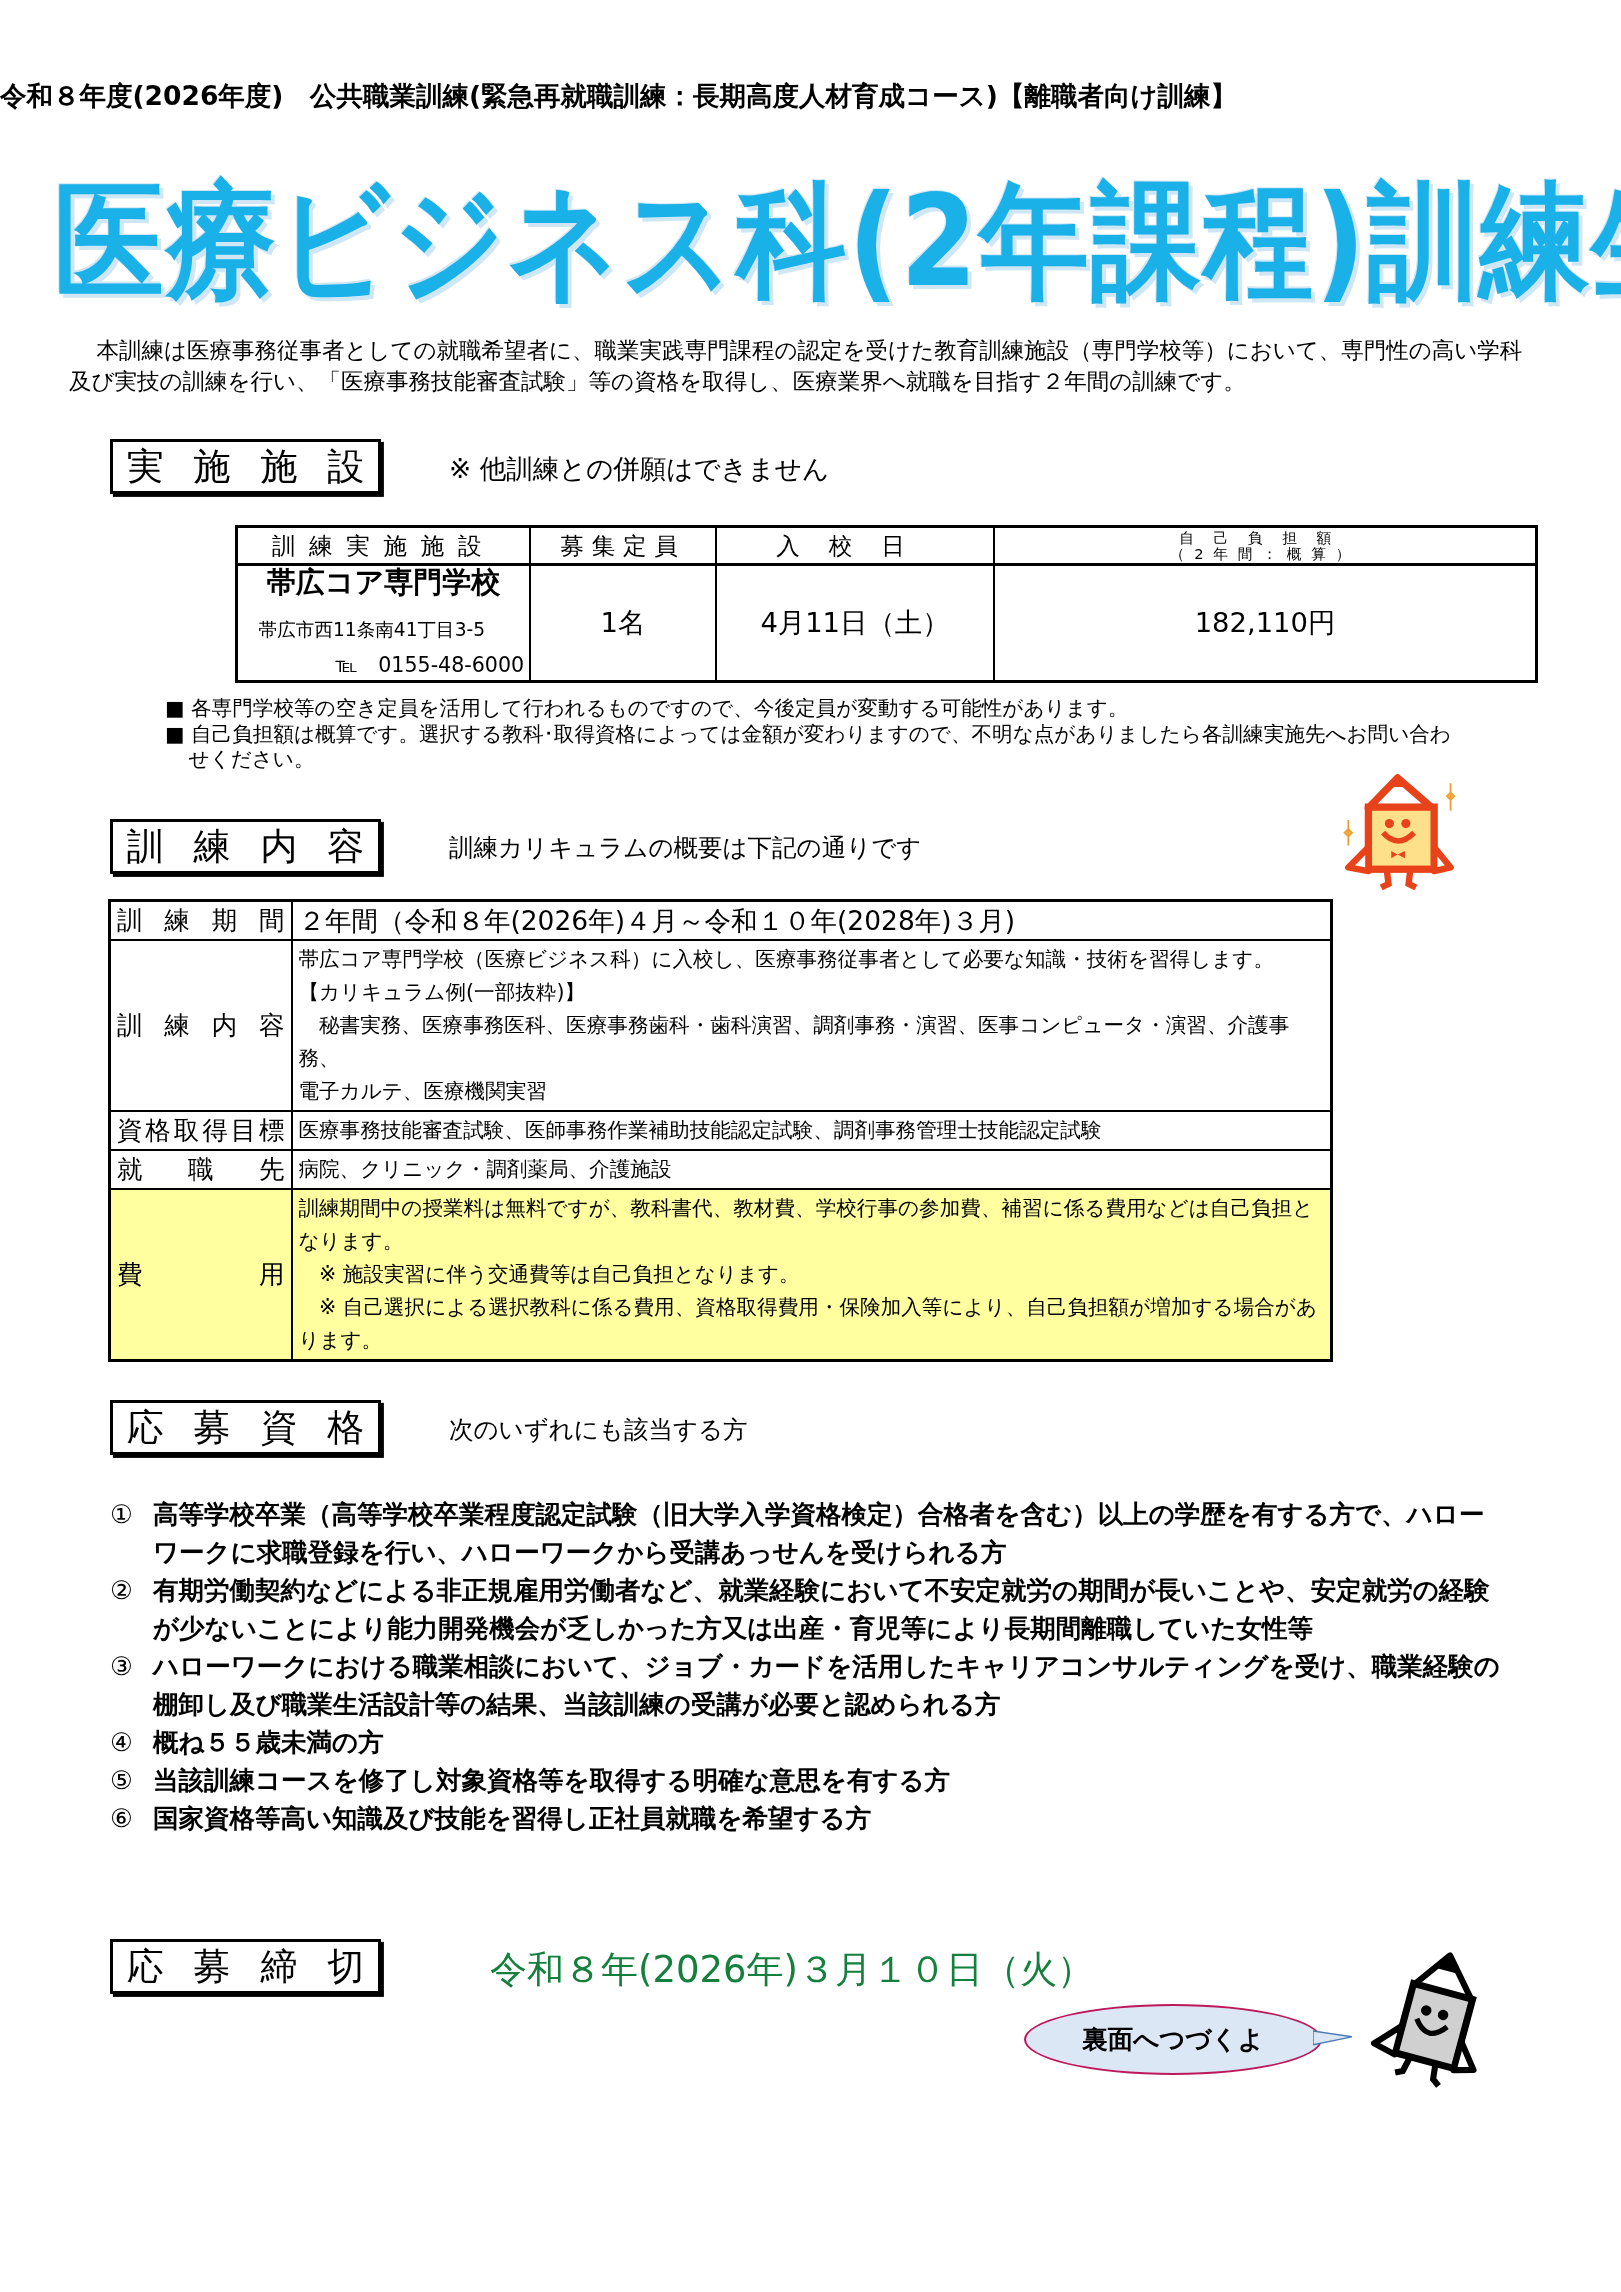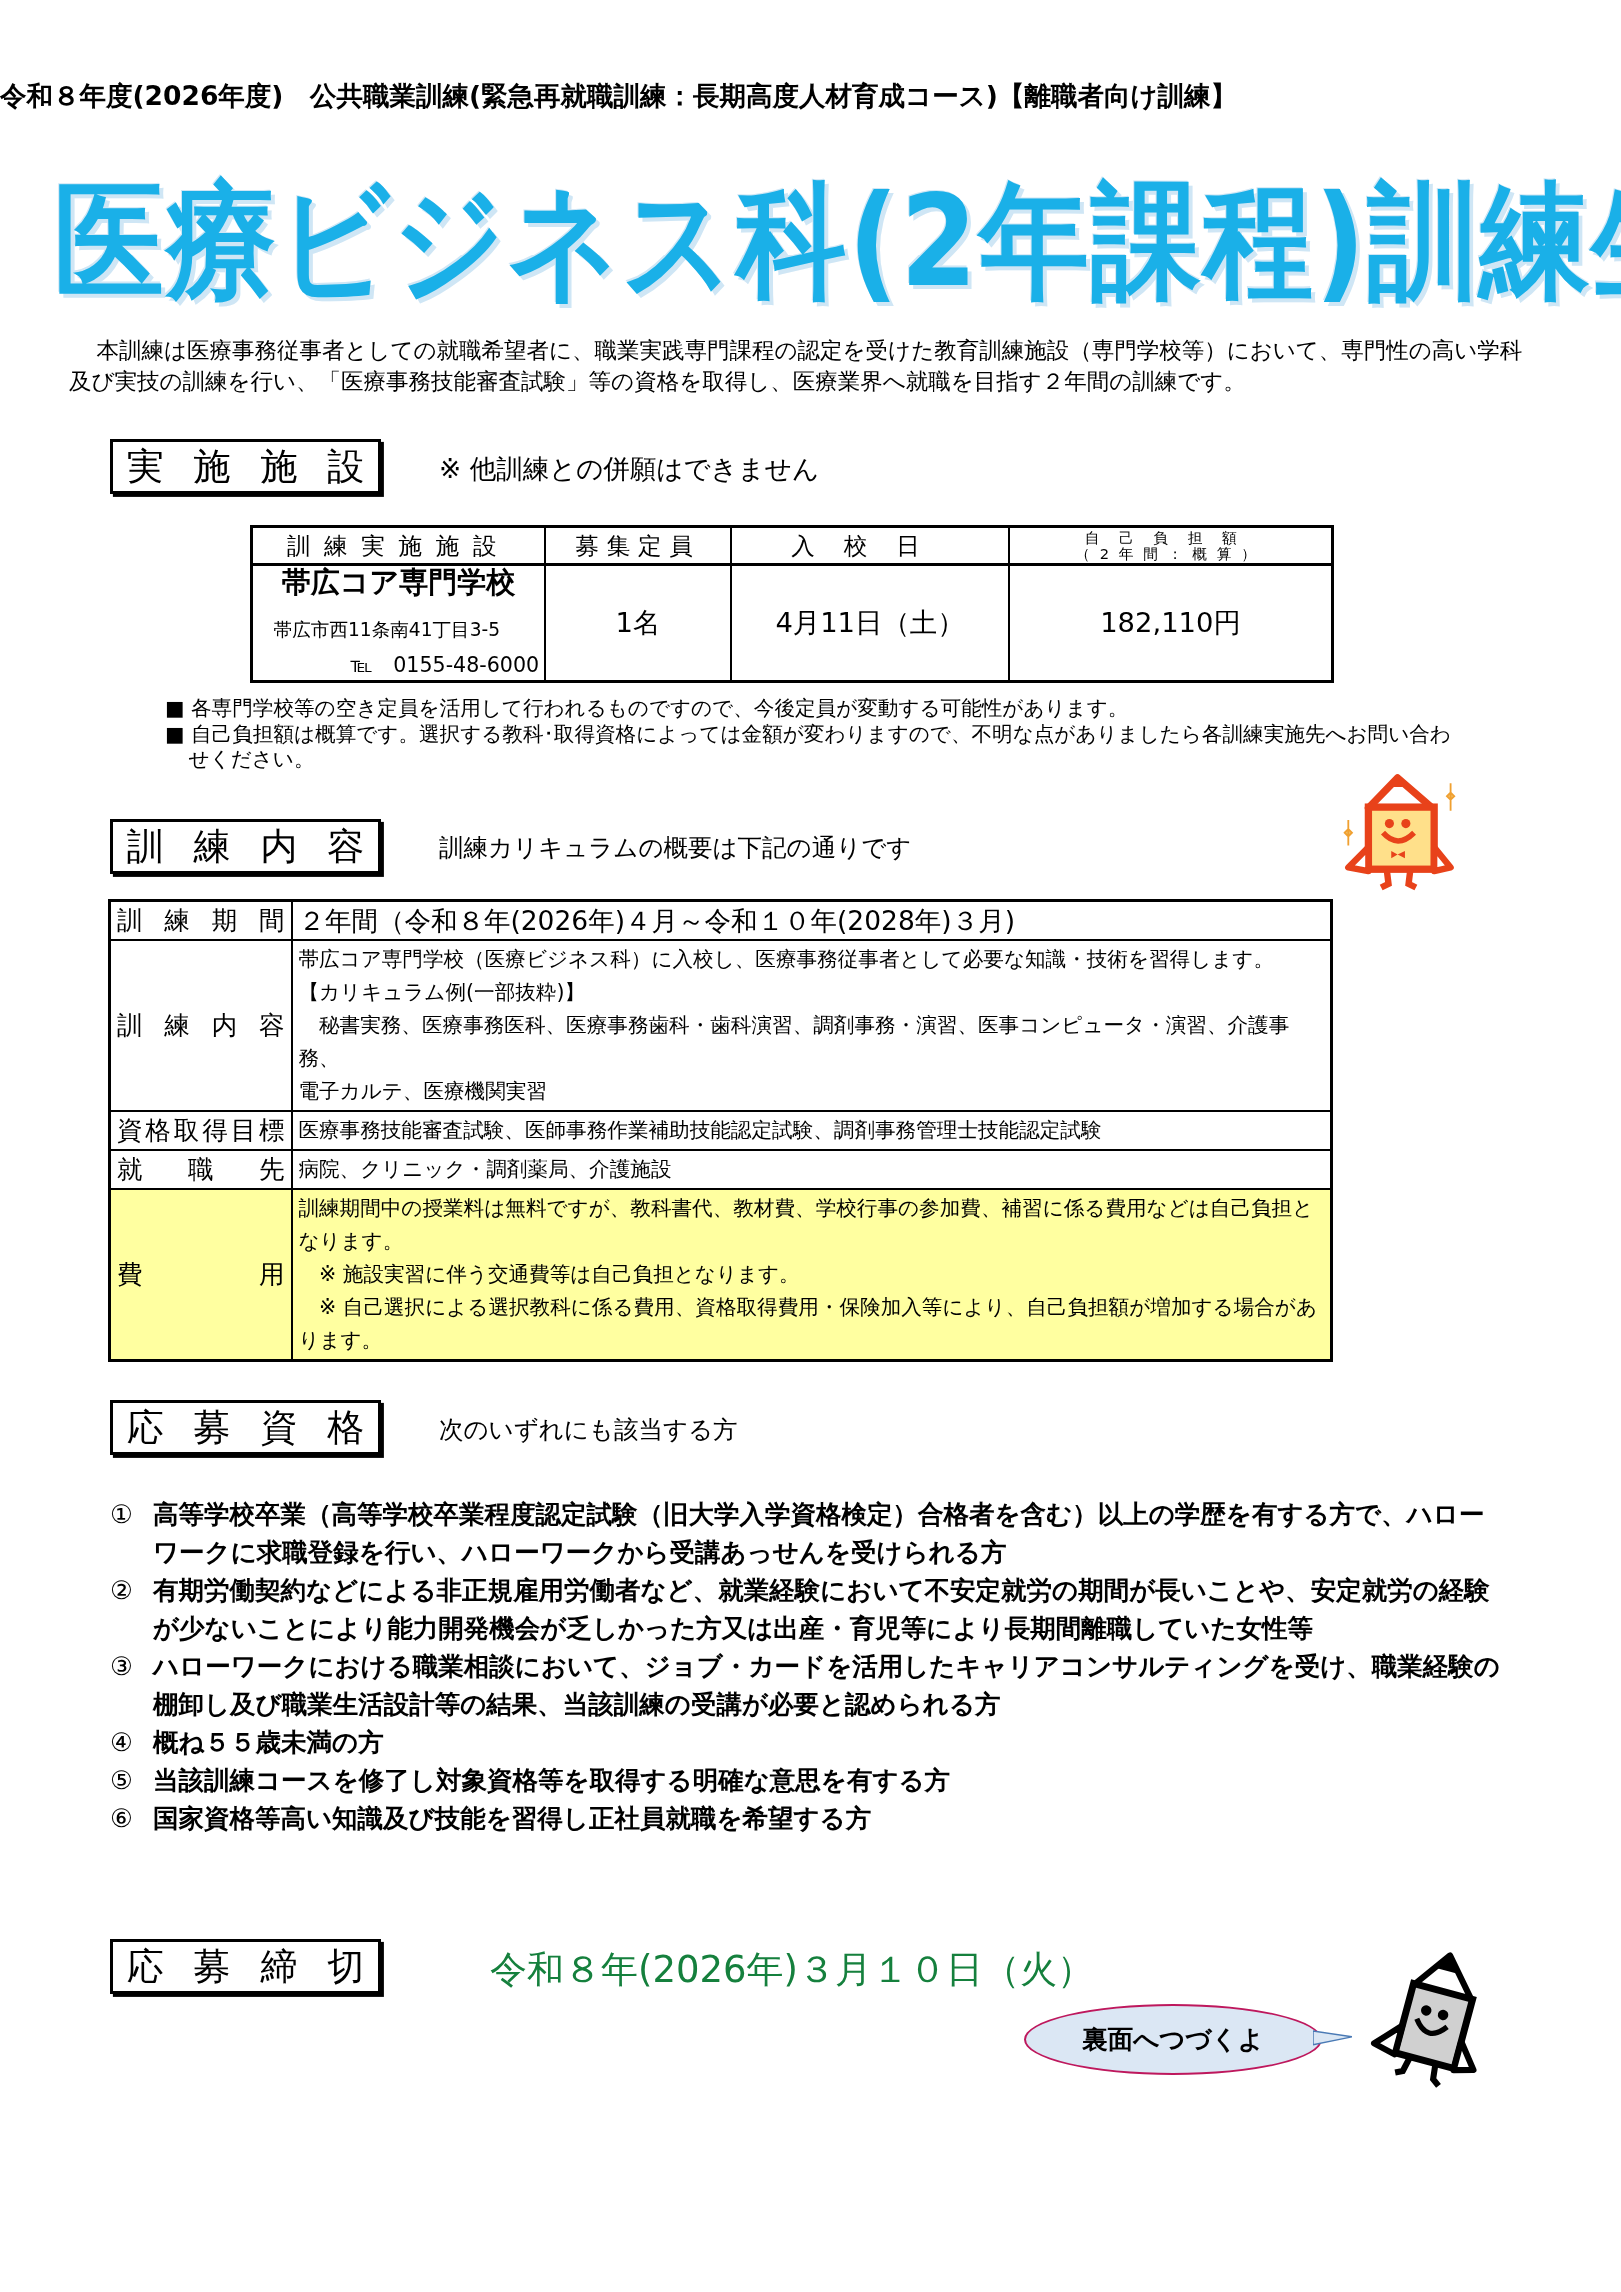--- a/index.html
+++ b/index.html
@@ -2,23 +2,23 @@
 <html><head>
 <meta charset="utf-8">
 <style>
   html, body { margin:0; padding:0; background:#ffffff; }
   body { width:1621px; height:2293px; position:relative; font-family:"DejaVu Sans", "Liberation Sans", sans-serif; color:#000; overflow:hidden; }
   .abs { position:absolute; }
   .header-line { left:0; width:1621px; top:78px; text-align:left; font-size:26.5px; font-weight:bold; letter-spacing:0px; }
   .main-title { left:54px; top:157px; width:1529px; text-align:left; font-size:110px; font-weight:bold; color:#1ab0e8; letter-spacing:2px; white-space:nowrap; text-shadow: 3.9px 3.9px 0 #cfe6f5, -1px -1px 0 #cfe6f5; transform:scaleY(1.15); transform-origin:top left; }
   .intro { left:69px; top:335px; width:1460px; font-size:22.5px; line-height:31px; text-indent:27.4px; }
   .section-box { border:3.9px solid #000; box-shadow: 2.9px 2.9px 0 #000; background:#fff; height:55px; width:271px; display:flex; align-items:center; justify-content:space-between; padding:0 13.7px; box-sizing:border-box; font-size:37px; }
-  .section-note { font-size:26.5px; }
+  .section-note { font-size:26.5px;margin-left:10px; }
   table { border-collapse:collapse; }
-  .facility-table { left:250px; top:525px; width:1084px; border:3.9px solid #000; }
+  .facility-table { left:235px; top:525px; width:1303px; border:3.9px solid #000; }
   .facility-table td, .facility-table th { border:2px solid #000; text-align:center; font-weight:normal; }
   .facility-table th { height:33px; font-size:23.5px; letter-spacing:13.7px; border-bottom:3.9px solid #000; }
   .facility-table th.small { font-size:14.7px; line-height:15.7px; letter-spacing:9.8px; }
   .facility-table td { font-size:27.4px; height:110px; }
   .school-name { font-size:29px; font-weight:bold; display:block; margin-top:-3.9px; }
   .school-addr { font-size:18.6px; display:block; text-align:left; padding-left:19.6px; margin-top:13.7px; }
   .school-tel { font-size:20.6px; display:block; text-align:right; padding-right:3.9px; margin-top:7.8px; }
   .notes { left:165px; top:696px; width:1304px; font-size:20.6px; line-height:25.5px; }
   .notes div { padding-left:23.5px; text-indent:-23.5px; }
   .content-table { left:108px; top:899px; width:1225px; border:3.9px solid #000; }

